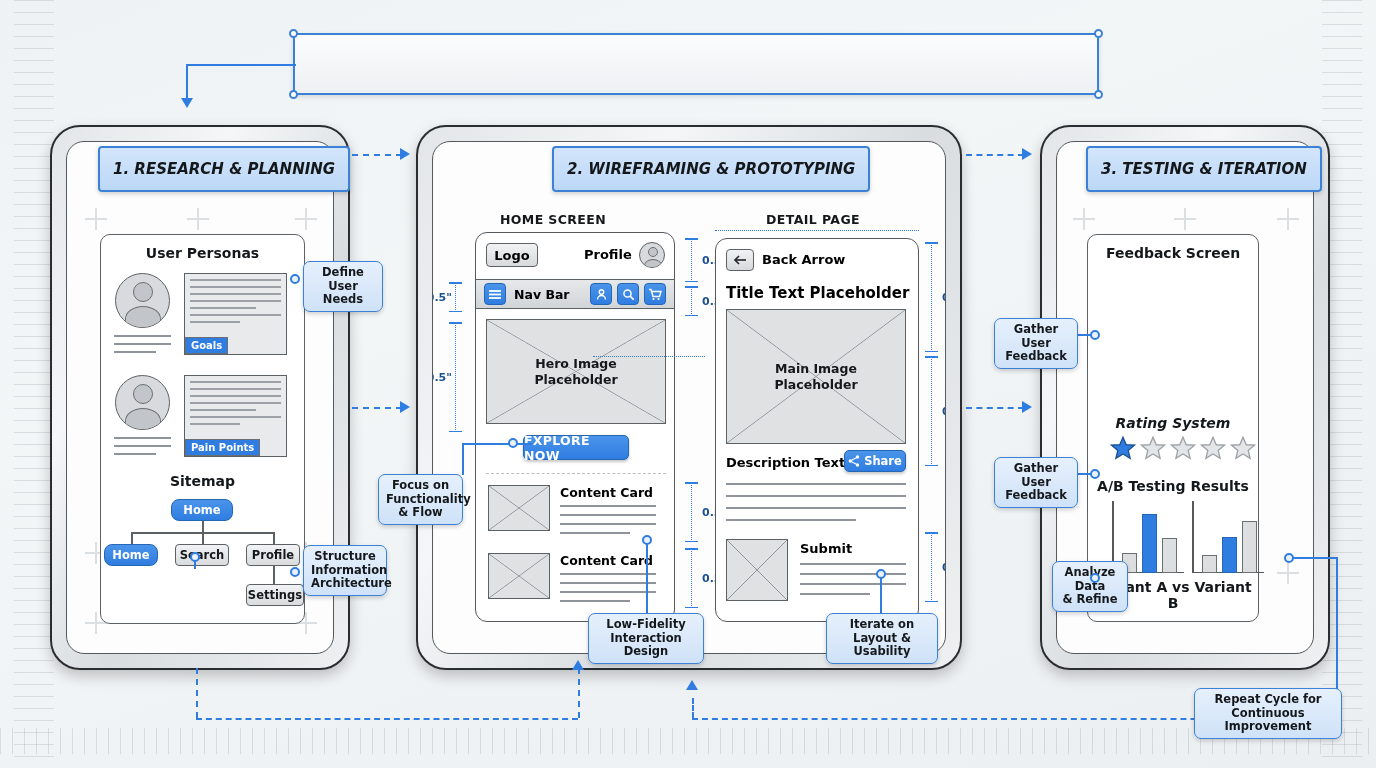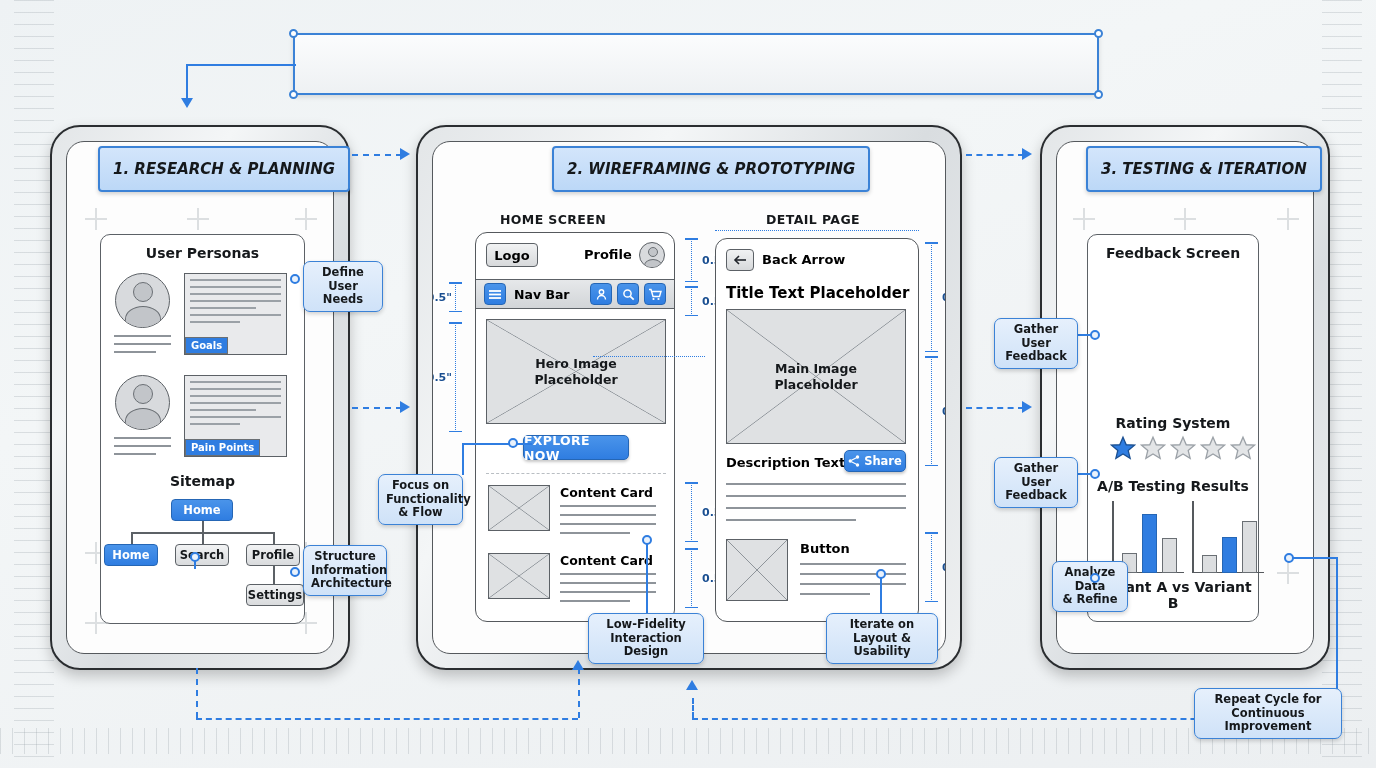--- a/index.html
+++ b/index.html
@@ -88,21 +88,21 @@
   .linebox .rows{padding:5px 5px 0 5px;}
   .linebox .rows i{display:block;height:2px;background:#9ba1a7;margin-bottom:5px;}
 
   .txtline{height:2px;background:#8e949a;display:block;margin-bottom:6px;}
 
   
   .node{position:absolute;border:1.5px solid #5c6166;border-radius:4px;
     background:linear-gradient(180deg,#f2f3f4,#d9dbdd);
     font-size:11.5px;font-weight:bold;text-align:center;padding:3px 0;
     font-family:"DejaVu Sans",sans-serif;color:#15181b;}
-  .node.blue{background:linear-gradient(180deg,#4a94ea,#2f7de1);color:#fff;border-color:#2566b5;}
+  .node.blue{background:linear-gradient(180deg,#4a94ea,#2f7de1);color:#fff;border-color:#2566b5;border-radius:8px;}
   .conn{position:absolute;background:#5c6166;}
 
   
   .wscreen{position:absolute;background:#fff;border:1.5px solid #55595d;border-radius:12px;}
   .sec-label{position:absolute;font-size:12.5px;font-weight:bold;letter-spacing:.4px;
      font-family:"DejaVu Sans",sans-serif;color:#15181b;text-align:center;}
   .btnbox{border:1.5px solid #5c6166;border-radius:4px;
     background:linear-gradient(180deg,#f1f2f3,#d7d9db);
     font-weight:bold;font-family:"DejaVu Sans",sans-serif;
     display:flex;align-items:center;justify-content:center;}
@@ -384,21 +384,21 @@
             <line x1="3.5" y1="5.2" x2="8.4" y2="2.7" stroke="#fff" stroke-width="1.1"></line>
             <line x1="3.5" y1="6.8" x2="8.4" y2="9.3" stroke="#fff" stroke-width="1.1"></line>
           </svg>
         <span>Share</span>
       </div>
       <span class="txtline" style="position:absolute;left:10px;top:244px;width:180px;"></span>
       <span class="txtline" style="position:absolute;left:10px;top:256px;width:180px;"></span>
       <span class="txtline" style="position:absolute;left:10px;top:268px;width:180px;"></span>
       <span class="txtline" style="position:absolute;left:10px;top:280px;width:130px;"></span>
       <div class="imgph" style="position:absolute;left:10px;top:300px;width:62px;height:62px;"></div>
-      <div style="position:absolute;left:84px;top:302px;font-size:13px;font-weight:bold;font-family:'DejaVu Sans',sans-serif;">Button</div>
+      <div style="position:absolute;left:84px;top:302px;font-size:13px;font-weight:bold;font-family:'DejaVu Sans',sans-serif;">Submit</div>
       <span class="txtline" style="position:absolute;left:84px;top:324px;width:106px;"></span>
       <span class="txtline" style="position:absolute;left:84px;top:334px;width:106px;"></span>
       <span class="txtline" style="position:absolute;left:84px;top:344px;width:106px;"></span>
       <span class="txtline" style="position:absolute;left:84px;top:354px;width:70px;"></span>
     </div>
 
     <div class="dim" style="left:492px;top:100px;width:44px;height:110px;">
       <div class="ln"></div>
         <div class="cap"></div>
         <div class="capb"></div>
@@ -425,21 +425,21 @@
     <div class="crop" style="left:16px;top:66px;"></div>
     <div class="crop" style="left:117px;top:66px;"></div>
     <div class="crop" style="left:220px;top:66px;"></div>
     <div class="crop" style="left:16px;top:420px;"></div>
     <div class="crop" style="left:220px;top:420px;"></div>
 
     <div class="card" style="left:30px;top:92px;width:172px;height:388px;">
       <div class="ttl h-center" style="margin-top:10px;">Feedback Screen</div>
 
 
-      <div class="ttl h-center" style="position:absolute;left:0;top:180px;width:100%;">Rating System</div>
+      <div class="ttl h-center" style="position:absolute;left:0;top:180px;width:100%;font-style:italic;">Rating System</div>
       <div style="position:absolute;left:22px;top:200px;display:flex;gap:4px;">
         <svg class="star" viewBox="0 0 24 24">
             <polygon points="12,2 15,9 22.5,9.4 16.8,14.3 18.6,21.6 12,17.6 5.4,21.6 7.2,14.3 1.5,9.4 9,9" fill="#2f7de1" stroke="#1a4f91" stroke-width="1.2"></polygon>
           </svg>
         <svg class="star" viewBox="0 0 24 24">
             <polygon points="12,2 15,9 22.5,9.4 16.8,14.3 18.6,21.6 12,17.6 5.4,21.6 7.2,14.3 1.5,9.4 9,9" fill="#e3e5e7" stroke="#9ba1a7" stroke-width="1.2"></polygon>
           </svg>
         <svg class="star" viewBox="0 0 24 24">
             <polygon points="12,2 15,9 22.5,9.4 16.8,14.3 18.6,21.6 12,17.6 5.4,21.6 7.2,14.3 1.5,9.4 9,9" fill="#e3e5e7" stroke="#9ba1a7" stroke-width="1.2"></polygon>
           </svg>

